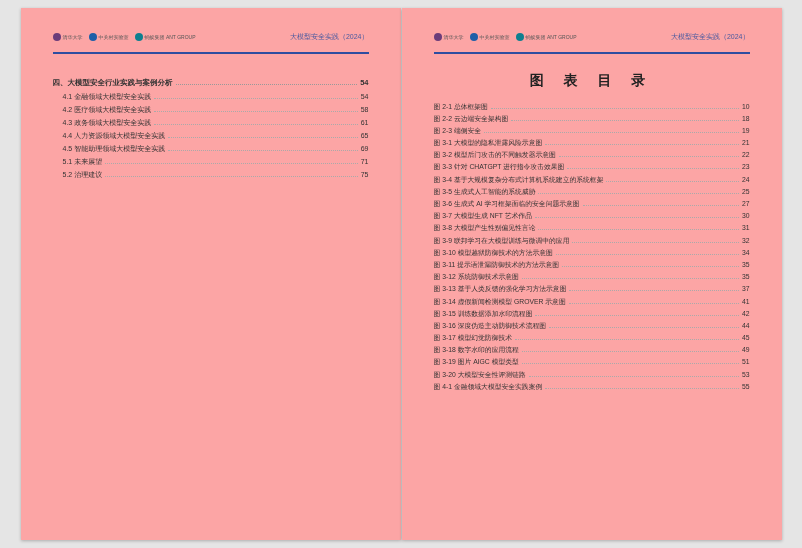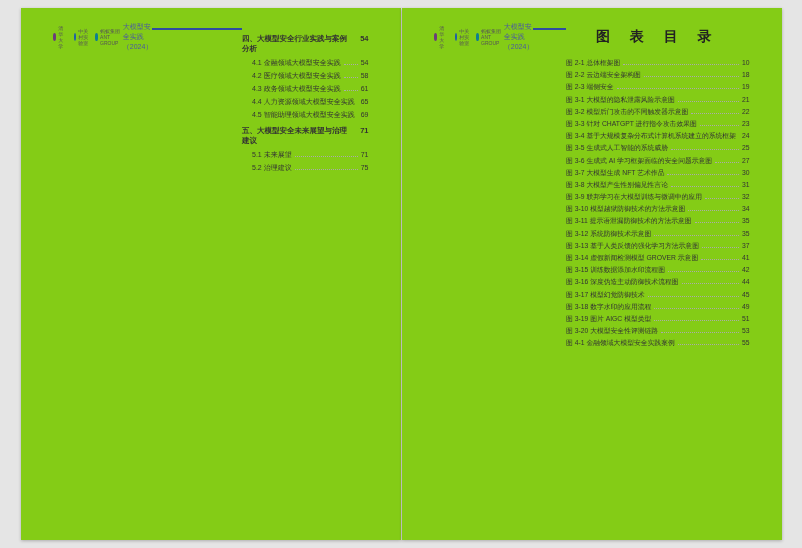--- a/index.html
+++ b/index.html
@@ -11,27 +11,28 @@
     overflow: hidden;
     display: flex;
     justify-content: center;
     align-items: center;
   }
   .spread {
     display: flex;
     gap: 1px;
   }
   .page {
-    background: #84cc16;
+    background: #fca5a5;
     width: 380px;
     height: 532px;
     box-shadow: 0 1px 3px rgba(0,0,0,0.25);
     padding: 20px 32px 28px 32px;
     position: relative;
     display: flex;
+    flex-direction: column;
   }
   .header {
     display: flex;
     justify-content: space-between;
     align-items: center;
     height: 18px;
     margin-bottom: 6px;
   }
   .logos {
     display: flex;
@@ -160,25 +161,20 @@
         <div class="toc-row">
           <span class="label">4.4 人力资源领域大模型安全实践</span>
           <span class="dots"></span>
           <span class="pg">65</span>
         </div>
         <div class="toc-row">
           <span class="label">4.5 智能助理领域大模型安全实践</span>
           <span class="dots"></span>
           <span class="pg">69</span>
         </div>
-        <div class="section-title">
-          <span class="label">五、大模型安全未来展望与治理建议</span>
-          <span class="dots"></span>
-          <span class="pg">71</span>
-        </div>
         <div class="toc-row">
           <span class="label">5.1 未来展望</span>
           <span class="dots"></span>
           <span class="pg">71</span>
         </div>
         <div class="toc-row">
           <span class="label">5.2 治理建议</span>
           <span class="dots"></span>
           <span class="pg">75</span>
         </div>

